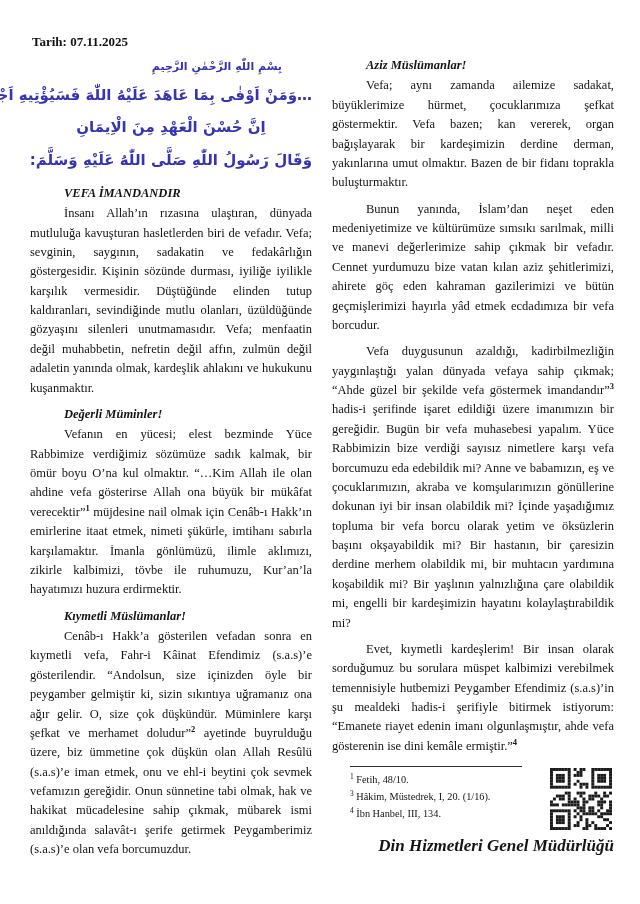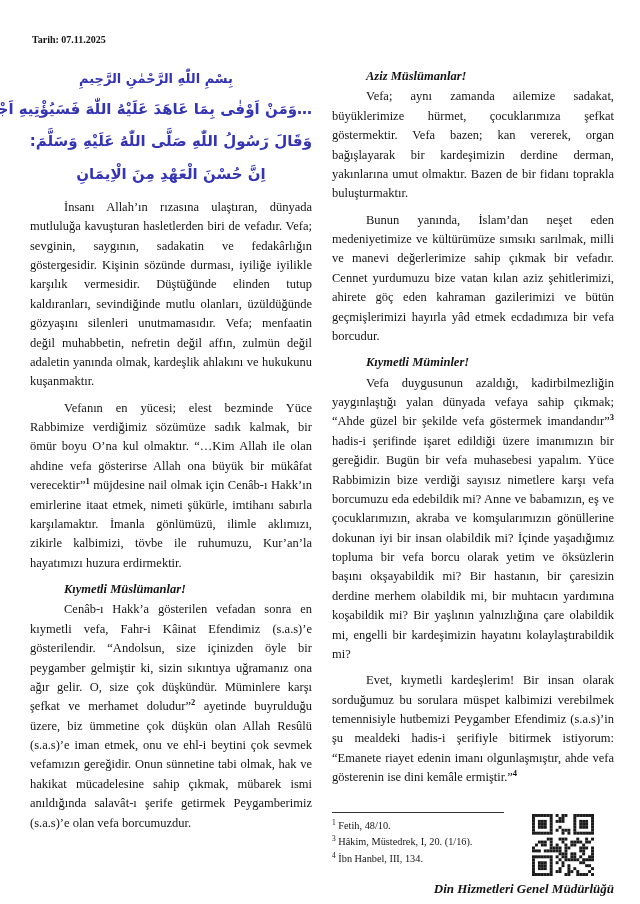--- a/index.html
+++ b/index.html
@@ -1,79 +1,80 @@
 <!DOCTYPE html>
 <html lang="tr" style="--blue: #3434b4;"><head>
 <meta charset="utf-8">
 <style>
   html,body{margin:0;padding:0;}
   body{
     width:640px;height:904px;background:#ffffff;overflow:hidden;
     font-family:"Liberation Serif", serif;color:#141414;
   }
   .page{box-sizing:border-box;width:640px;height:904px;padding:34px 26px 0 30px;}
-  .date{font-weight:bold;font-size:10px;margin:0 0 20px 2px;}
+  .date{font-weight:bold;font-size:13px;margin:0 0 4px 2px;}
   .cols{display:flex;gap:20px;align-items:flex-start;}
   .col{width:282px;font-size:12.5px;line-height:1.55;text-align:justify;}
   
   .bismillah{
-    direction:rtl;text-align:center;color:var(--blue);
+    direction:rtl;color:var(--blue);
     font-family:"DejaVu Sans", sans-serif;font-weight:bold;
-    font-size:13px;margin:4px 30px 4px 0;
+    font-size:11px;margin:4px 30px 4px 0;
   }
   .arabic{
     direction:rtl;text-align:center;color:var(--blue);
     font-family:"DejaVu Sans", sans-serif;font-weight:bold;
     font-size:15px;line-height:2.15;margin:0 0 8px 0;
   }
   .arabic .aline{white-space:nowrap;}
   
   .h{font-weight:bold;text-indent:34px;margin:7px 0 1px 0;text-align:left;font-style:italic;}
   .h.first{margin-top:2px;}
   .para{text-indent:34px;margin:0 0 7px 0;}
   .para b{font-weight:normal;}
   .para sup{font-size:8.5px;line-height:0;font-weight:bold;}
   
-  .fnarea{display:flex;justify-content:flex-start;align-items:flex-start;margin-top:24px;}
+  .fnarea{display:flex;justify-content:flex-end;align-items:flex-start;margin-top:10px;}
   .fnleft{width:200px;}
   .fnrule{width:172px;border-top:1.5px solid #333;margin:0 0 4px 0;}
   .fn{font-size:10.3px;line-height:1.5;text-align:left;text-indent:0;}
   .fn sup{font-size:7.5px;}
   .qr{width:62px;height:62px;margin:2px 2px 0 0;}
-  .signature{font-weight:bold;font-style:italic;text-align:right;font-size:13px;margin-top:3px;}
+  .signature{font-weight:bold;font-style:italic;text-align:right;font-size:17px;margin-top:3px;}
 </style>
 </head>
 <body>
 
 <div class="page">
   <div class="date">Tarih: 07.11.2025</div>
 
   <div class="cols">
 
     <div class="col">
       <div class="bismillah">بِسْمِ اللّٰهِ الرَّحْمٰنِ الرَّحِيمِ</div>
       <div class="arabic" id="arabic-lines">
           <div class="aline">…وَمَنْ اَوْفٰى بِمَا عَاهَدَ عَلَيْهُ اللّٰهَ فَسَيُؤْتِيهِ اَجْرًا عَظِيمًا.</div>
+          <div class="aline">اِنَّ حُسْنَ الْعَهْدِ مِنَ الْاِيمَانِ</div>
           <div class="aline">وَقَالَ رَسُولُ اللّٰهِ صَلَّى اللّٰهُ عَلَيْهِ وَسَلَّمَ:</div>
-          <div class="aline">اِنَّ حُسْنَ الْعَهْدِ مِنَ الْاِيمَانِ</div>
         </div>
       <div id="left-sections">
+          <div class="h first">VEFA İMANDANDIR</div>
           <div class="para"><span>İnsanı Allah’ın rızasına ulaştıran, dünyada mutluluğa kavuşturan hasletlerden biri de vefadır. Vefa; sevginin, saygının, sadakatin ve fedakârlığın göstergesidir. Kişinin sözünde durması, iyiliğe iyilikle karşılık vermesidir. Düştüğünde elinden tutup kaldıranları, sevindiğinde mutlu olanları, üzüldüğünde gözyaşını silenleri unutmamasıdır. Vefa; menfaatin değil muhabbetin, nefretin değil affın, zulmün değil adaletin yanında olmak, kardeşlik ahlakını ve hukukunu kuşanmaktır.</span></div>
+          <div class="h">Değerli Müminler!</div>
           <div class="para"><span>Vefanın en yücesi; elest bezminde Yüce Rabbimize verdiğimiz sözümüze sadık kalmak, bir ömür boyu O’na kul olmaktır. </span><b>“…Kim Allah ile olan ahdine vefa gösterirse Allah ona büyük bir mükâfat verecektir”</b><sup>1</sup><span> müjdesine nail olmak için Cenâb-ı Hakk’ın emirlerine itaat etmek, nimeti şükürle, imtihanı sabırla karşılamaktır. İmanla gönlümüzü, ilimle aklımızı, zikirle kalbimizi, tövbe ile ruhumuzu, Kur’an’la hayatımızı huzura erdirmektir.</span></div>
           <div class="h">Kıymetli Müslümanlar!</div>
           <div class="para"><span>Cenâb-ı Hakk’a gösterilen vefadan sonra en kıymetli vefa, Fahr-i Kâinat Efendimiz (s.a.s)’e gösterilendir. </span><b>“Andolsun, size içinizden öyle bir peygamber gelmiştir ki, sizin sıkıntıya uğramanız ona ağır gelir. O, size çok düşkündür. Müminlere karşı şefkat ve merhamet doludur”</b><sup>2</sup><span> ayetinde buyrulduğu üzere, biz ümmetine çok düşkün olan Allah Resûlü (s.a.s)’e iman etmek, onu ve ehl-i beytini çok sevmek vefamızın gereğidir. Onun sünnetine tabi olmak, hak ve hakikat mücadelesine sahip çıkmak, mübarek ismi anıldığında salavât-ı şerife getirmek Peygamberimiz (s.a.s)’e olan vefa borcumuzdur.</span></div>
         </div>
     </div>
 
     <div class="col">
       <div id="right-sections">
           <div class="h first">Aziz Müslümanlar!</div>
           <div class="para"><span>Vefa; aynı zamanda ailemize sadakat, büyüklerimize hürmet, çocuklarımıza şefkat göstermektir. Vefa bazen; kan vererek, organ bağışlayarak bir kardeşimizin derdine derman, yakınlarına umut olmaktır. Bazen de bir fidanı toprakla buluşturmaktır.</span></div>
           <div class="para"><span>Bunun yanında, İslam’dan neşet eden medeniyetimize ve kültürümüze sımsıkı sarılmak, milli ve manevi değerlerimize sahip çıkmak bir vefadır. Cennet yurdumuzu bize vatan kılan aziz şehitlerimizi, ahirete göç eden kahraman gazilerimizi ve bütün geçmişlerimizi hayırla yâd etmek ecdadımıza bir vefa borcudur.</span></div>
-          <div class="h">Kıymetli Müminler!</div>
           <div class="para"><span>Vefa duygusunun azaldığı, kadirbilmezliğin yaygınlaştığı yalan dünyada vefaya sahip çıkmak; </span><b>“Ahde güzel bir şekilde vefa göstermek imandandır”</b><sup>3</sup><span> hadis-i şerifinde işaret edildiği üzere imanımızın bir gereğidir. Bugün bir vefa muhasebesi yapalım. Yüce Rabbimizin bize verdiği sayısız nimetlere karşı vefa borcumuzu eda edebildik mi? Anne ve babamızın, eş ve çocuklarımızın, akraba ve komşularımızın gönüllerine dokunan iyi bir insan olabildik mi? İçinde yaşadığımız topluma bir vefa borcu olarak yetim ve öksüzlerin başını okşayabildik mi? Bir hastanın, bir çaresizin derdine merhem olabildik mi, bir muhtacın yardımına koşabildik mi? Bir yaşlının yalnızlığına çare olabildik mi, engelli bir kardeşimizin hayatını kolaylaştırabildik mi?</span></div>
           <div class="para"><span>Evet, kıymetli kardeşlerim! Bir insan olarak sorduğumuz bu sorulara müspet kalbimizi verebilmek temennisiyle hutbemizi Peygamber Efendimiz (s.a.s)’in şu mealdeki hadis-i şerifiyle bitirmek istiyorum: </span><b>“Emanete riayet edenin imanı olgunlaşmıştır, ahde vefa gösterenin ise dini kemâle ermiştir.”</b><sup>4</sup></div>
         </div>
 
       <div class="fnarea">
         <div class="fnleft">
           <div class="fnrule"></div>
           <div id="footnotes">
               <div class="fn"><sup>1</sup> Fetih, 48/10.</div>
               <div class="fn"><sup>3</sup> Hâkim, Müstedrek, I, 20. (1/16).</div>

